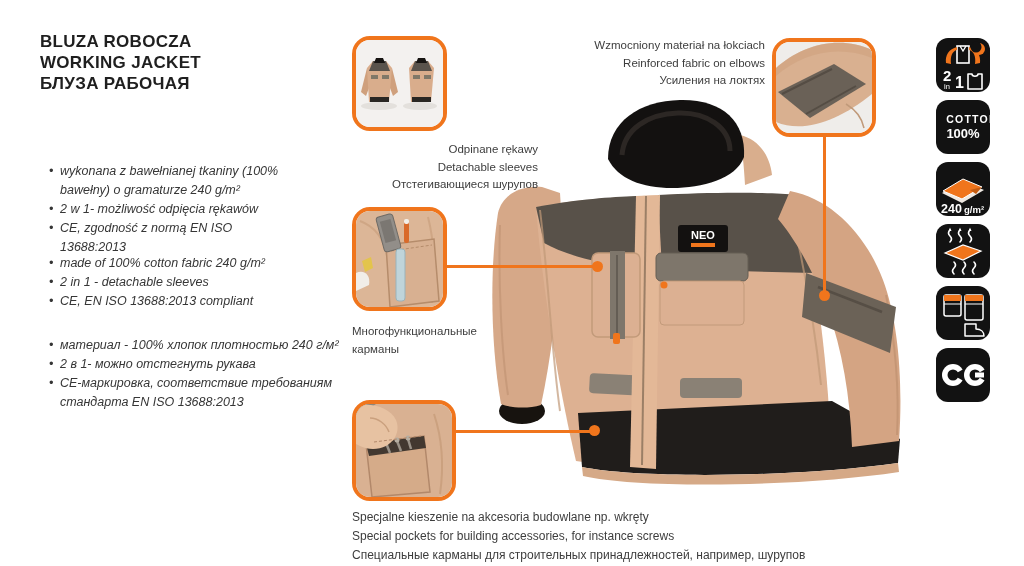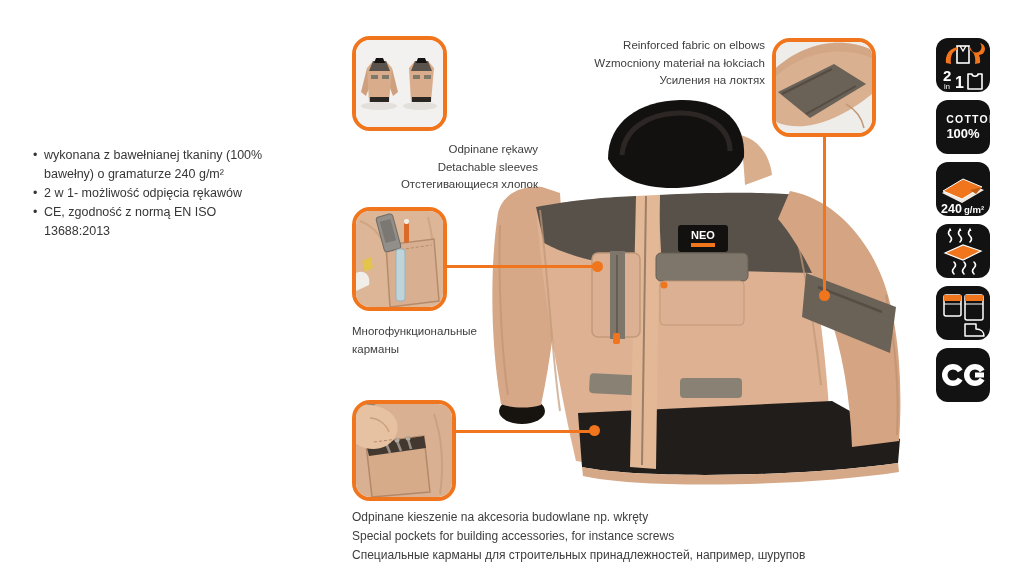--- a/index.html
+++ b/index.html
@@ -5,22 +5,22 @@
   html,body{margin:0;padding:0;background:#fff;}
   .stage{position:relative;width:1024px;height:566px;background:#ffffff;overflow:hidden;
          font-family:"Liberation Sans",sans-serif;color:#333;}
   .abs{position:absolute;}
 
   
   .title{left:40px;top:31px;font-size:17px;font-weight:bold;line-height:21px;
          letter-spacing:.3px;color:#1f1f1f;}
 
   
-  .feat{position:absolute;left:33px;margin:0;padding:0;list-style:none;
-        font-size:12.5px;line-height:19px;color:#363636;}
+  .feat{position:absolute;left:33px;margin:16px;padding:0;list-style:none;
+        font-size:12.5px;line-height:19px;color:#363636;font-style:italic;}
   .feat li{position:relative;padding-left:11px;}
   .feat li::before{content:"\2022";position:absolute;left:0;top:0;color:#363636;}
   .feat.pl{top:146px;width:238px;}
   .feat.en{top:238px;width:280px;}
   .feat.ru{top:320px;width:348px;}
 
   
   .callout{position:absolute;border:4px solid #f0751c;border-radius:18px;background:#fff;
            overflow:hidden;box-sizing:border-box;}
   .callout svg{display:block;width:100%;height:100%;}
@@ -43,25 +43,40 @@
   .badge .ct2{font-size:13px;font-weight:bold;line-height:16px;}
   svg text{font-family:"Liberation Sans",sans-serif;}
 
   .jacket{position:absolute;left:440px;top:95px;width:500px;height:400px;}
 </style>
 </head>
 <body>
 
 <div class="stage">
 
+  <div class="abs title">
+    <div>BLUZA ROBOCZA</div>
+    <div>WORKING JACKET</div>
+    <div>БЛУЗА РАБОЧАЯ</div>
+  </div>
 
   <ul class="feat pl">
     <li>wykonana z bawełnianej tkaniny (100% bawełny) o gramaturze 240 g/m²</li>
     <li>2 w 1- możliwość odpięcia rękawów</li>
     <li>CE, zgodność z normą EN ISO 13688:2013</li>
+  </ul>
+  <ul class="feat en">
+    <li>made of 100% cotton fabric 240 g/m²</li>
+    <li>2 in 1 - detachable sleeves</li>
+    <li>CE, EN ISO 13688:2013 compliant</li>
+  </ul>
+  <ul class="feat ru">
+    <li>материал - 100% хлопок плотностью 240 г/м²</li>
+    <li>2 в 1- можно отстегнуть рукава</li>
+    <li>CE-маркировка, соответствие требованиям стандарта EN ISO 13688:2013</li>
   </ul>
 
   <svg class="jacket" viewBox="0 0 500 400">
 
     <ellipse cx="82" cy="316" rx="23" ry="13" fill="#17130f"></ellipse>
 
     <path d="M58,118 C62,100 80,90 102,92 L120,98 C124,150 116,240 101,310 C88,314 70,313 61,309 C50,246 50,170 58,118 Z" fill="#d6a888"></path>
     <path d="M60,130 C58,190 62,260 68,300" stroke="#be9171" stroke-width="2" fill="none" opacity=".6"></path>
 
     <path d="M96,112 C150,100 300,96 358,100 C370,150 382,220 388,300 L392,360 C300,372 180,374 136,366 C118,290 102,190 96,112 Z" fill="#ddb192"></path>
@@ -135,21 +150,21 @@
       <path d="M59,21 L72,21 L76,31 L55,31 Z" fill="#59534c"></path>
       <path d="M62,18 L69,18 L71,23 L60,23 Z" fill="#161412"></path>
       <rect x="56" y="57" width="19" height="5" fill="#2a2723"></rect>
       <rect x="57" y="35" width="7" height="4" fill="#807868"></rect>
       <rect x="68" y="35" width="7" height="4" fill="#807868"></rect>
     </svg>
   </div>
   <div class="cap" style="left:348px;top:141px;width:190px;text-align:right;">
     <div>Odpinane rękawy</div>
     <div>Detachable sleeves</div>
-    <div>Отстегивающиеся хлопок</div>
+    <div>Отстегивающиеся шурупов</div>
   </div>
 
   <div class="callout" style="left:352px;top:207px;width:95px;height:104px;">
     <svg viewBox="0 0 87 96">
       <rect width="87" height="96" fill="#dcb697"></rect>
       <path d="M4,10 C20,16 30,30 32,52" stroke="#c9a07e" stroke-width="2" fill="none" opacity=".7"></path>
       <path d="M72,6 C78,30 80,60 76,92" stroke="#c9a07e" stroke-width="2" fill="none" opacity=".7"></path>
       <path d="M0,62 C8,58 15,64 13,74 L0,80 Z" fill="#f1eee9"></path>
       <path d="M6,50 L15,46 L17,57 L9,61 Z" fill="#e3c44c"></path>
       <path d="M30,34 L78,28 L83,90 L34,96 Z" fill="#d8b091" stroke="#b58c6b" stroke-width="1.5"></path>
@@ -181,28 +196,28 @@
       <circle cx="30" cy="38" r="2.5" fill="#b5ada1"></circle>
       <circle cx="41" cy="36" r="2.5" fill="#b5ada1"></circle>
       <circle cx="52" cy="34" r="2.5" fill="#b5ada1"></circle>
       <path d="M0,0 L20,0 C12,6 5,9 0,11 Z" fill="#8d867c"></path>
       <path d="M0,2 C16,-2 34,4 40,16 C44,26 40,36 30,42 C22,46 12,46 4,42 L0,40 Z" fill="#e7c2a2"></path>
       <path d="M14,14 C22,14 30,20 33,28" stroke="#caa07e" stroke-width="1.5" fill="none"></path>
       <path d="M18,38 L65,32" stroke="#b2886a" stroke-width="1" stroke-dasharray="3 2" fill="none"></path>
     </svg>
   </div>
   <div class="cap wide" style="left:352px;top:508px;width:470px;">
-    <div>Odpinane kieszenie na akcesoria budowlane np. wkręty</div>
+    <div>Specjalne kieszenie na akcesoria budowlane np. wkręty</div>
     <div>Special pockets for building accessories, for instance screws</div>
     <div>Специальные карманы для строительных принадлежностей, например, шурупов</div>
   </div>
 
   <div class="cap right" style="left:555px;top:37px;width:210px;">
+    <div>Wzmocniony materiał na łokciach</div>
     <div>Reinforced fabric on elbows</div>
-    <div>Wzmocniony materiał na łokciach</div>
     <div>Усиления на локтях</div>
   </div>
   <div class="callout" style="left:772px;top:38px;width:104px;height:99px;">
     <svg viewBox="0 0 96 91">
       <rect width="96" height="91" fill="#efedea"></rect>
       <path d="M0,26 C24,4 62,-8 96,8 L96,52 C64,78 28,92 0,80 Z" fill="#d9b090"></path>
       <path d="M0,26 C24,4 62,-8 96,8 L96,16 C60,2 26,12 0,34 Z" fill="#cfa27f" opacity=".6"></path>
       <path d="M2,50 L58,22 L90,42 L34,76 Z" fill="#6a6157"></path>
       <path d="M6,52 L56,27" stroke="#554d44" stroke-width="2" fill="none"></path>
       <path d="M30,72 L80,44" stroke="#554d44" stroke-width="2" fill="none"></path>

